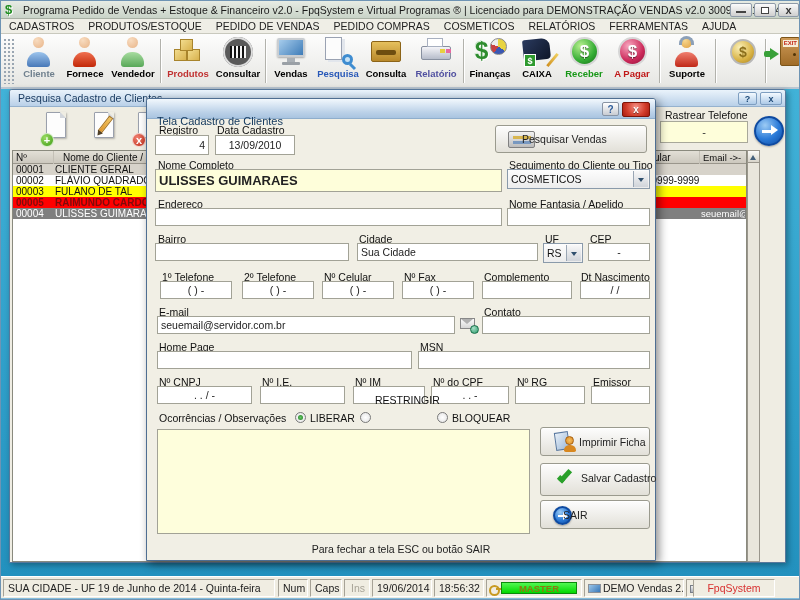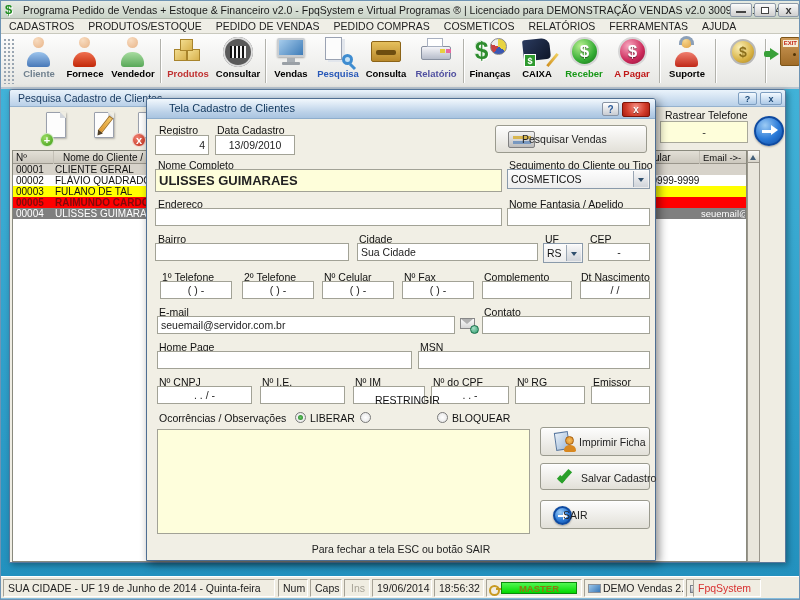--- a/index.html
+++ b/index.html
@@ -101,21 +101,21 @@
   .row-yellow { background:#FFFF00; color:#111; }
   .row-red { background:#FF0000; color:#7E0A0A; font-weight:bold; }
   .row-sel { background:#7F7F7F; color:#FFFFFF; }
   #vscroll { position:absolute; left:737px; top:60px; width:13px; height:412px; background:#E9E6DC; border:1px solid #9A968C; }
   #vscroll .up { position:absolute; left:0; top:0; width:11px; height:12px; background:linear-gradient(#FBFBF8,#D8D4CA); border-bottom:1px solid #9A968C; }
   #vscroll .tri { position:absolute; left:2px; top:4px; width:0; height:0; border-left:3.5px solid transparent; border-right:3.5px solid transparent; border-bottom:5px solid #44607C; }
 
   
   #dlg { left:145px; top:97px; width:510px; height:463px; background:#F1EFE5; border:1px solid #4E6E92; border-radius:3px 3px 0 0; box-shadow:3px 3px 10px rgba(0,0,0,.45); }
   #dlg-title { position:absolute; left:0; top:0; width:100%; height:20px; background:linear-gradient(#F2F8FD,#BBD1E8 70%,#A9C4E0); border-bottom:1px solid #8FAECC; border-radius:2px 2px 0 0; }
-  #dlg-title .t { position:absolute; left:10px; top:3px; font-size:11px; color:#10365C;margin-left:12px; }
+  #dlg-title .t { position:absolute; left:10px; top:16px; font-size:11px; color:#10365C; }
   #dlg-help { position:absolute; left:455px; top:3px; width:17px; height:14px; background:linear-gradient(#FFFFFF,#C8CCD2); border:1px solid #8894A4; border-radius:2px; text-align:center; font-size:10px; line-height:13px; color:#2A5A9A; font-weight:bold; }
   #dlg-close { position:absolute; left:475px; top:3px; width:28px; height:15px; background:radial-gradient(circle at 50% 30%, #F49086, #D23C2A 60%, #A81C10); border:1px solid #7E1408; border-radius:2px; text-align:center; color:#fff; font-size:10px; line-height:13px; font-weight:bold; text-shadow:0 1px 1px rgba(0,0,0,.5); }
 
   .lbl { position:absolute; font-size:10.5px; color:#111; white-space:nowrap; }
   .fld { position:absolute; height:18px; background:#FFFFFF; border:1px solid #A2A296; font-size:10.5px; line-height:16px; padding:0 3px; color:#222; white-space:nowrap; overflow:hidden; }
   .fld.yellow { background:#FEFEDA; }
   .fld.center { text-align:center; }
   .fld.right { text-align:right; }
   .sel { position:absolute; height:20px; background:linear-gradient(#FDFDFD,#ECECEC); border:1px solid #8A9AAA; font-size:10.5px; line-height:18px; padding:0 3px; color:#111; }
   .sel .dd { position:absolute; right:1px; top:1px; bottom:1px; width:15px; background:linear-gradient(#F8F8F8,#D0D4DA); border-left:1px solid #9AA6B4; }
@@ -504,21 +504,21 @@
     <div class="radio" style="left:290px;top:313px"></div>
     <span class="lbl" style="left:305px;top:313px">BLOQUEAR</span>
 
     <div id="obs-area"></div>
 
     <div class="big-btn" style="left:393px;top:328px;width:110px;height:29px">
       <div class="imp-page"></div>
         <div class="imp-person"></div>
       <span class="cap" style="top:8px;padding-left:30px">Imprimir Ficha</span>
     </div>
-    <div class="big-btn" style="left:393px;top:364px;width:110px;height:27px">
+    <div class="big-btn" style="left:393px;top:364px;width:110px;height:33px">
       <div class="chk"></div>
       <span class="cap" style="top:8px;padding-left:32px">Salvar Cadastro</span>
     </div>
     <div class="big-btn" style="left:393px;top:401px;width:110px;height:29px">
       <div class="blue-orb" style="left:12px;top:5px;width:19px;height:19px">
           <span class="orb-bar"></span>
           <span class="orb-tri" style="border-top:4px solid transparent;border-bottom:4px solid transparent;border-left:5px solid #fff"></span>
         </div>
       <span class="cap" style="top:8px;padding-left:14px">SAIR</span>
     </div>
@@ -540,16 +540,16 @@
     <div class="sb-seg" style="left:583px;width:100px;padding-left:18px">
       <span class="mini-monitor" style="left:3px"></span>
       <span>DEMO Vendas 2.0</span>
     </div>
     <div class="sb-seg" style="left:685px;width:22px">
       <span class="mini-printer" style="left:3px"></span>
     </div>
     <div class="sb-seg" style="left:709px;width:22px">
       <span class="mini-monitor" style="left:3px"></span>
     </div>
-    <div class="sb-seg brand-red" style="left:692px;width:68px;">FpqSystem</div>
+    <div class="sb-seg brand-red" style="left:692px;width:82px;text-align:center">FpqSystem</div>
   </div>
   <div class="abs" id="frame-bottom"></div>
 </div>
 
 </body></html>

